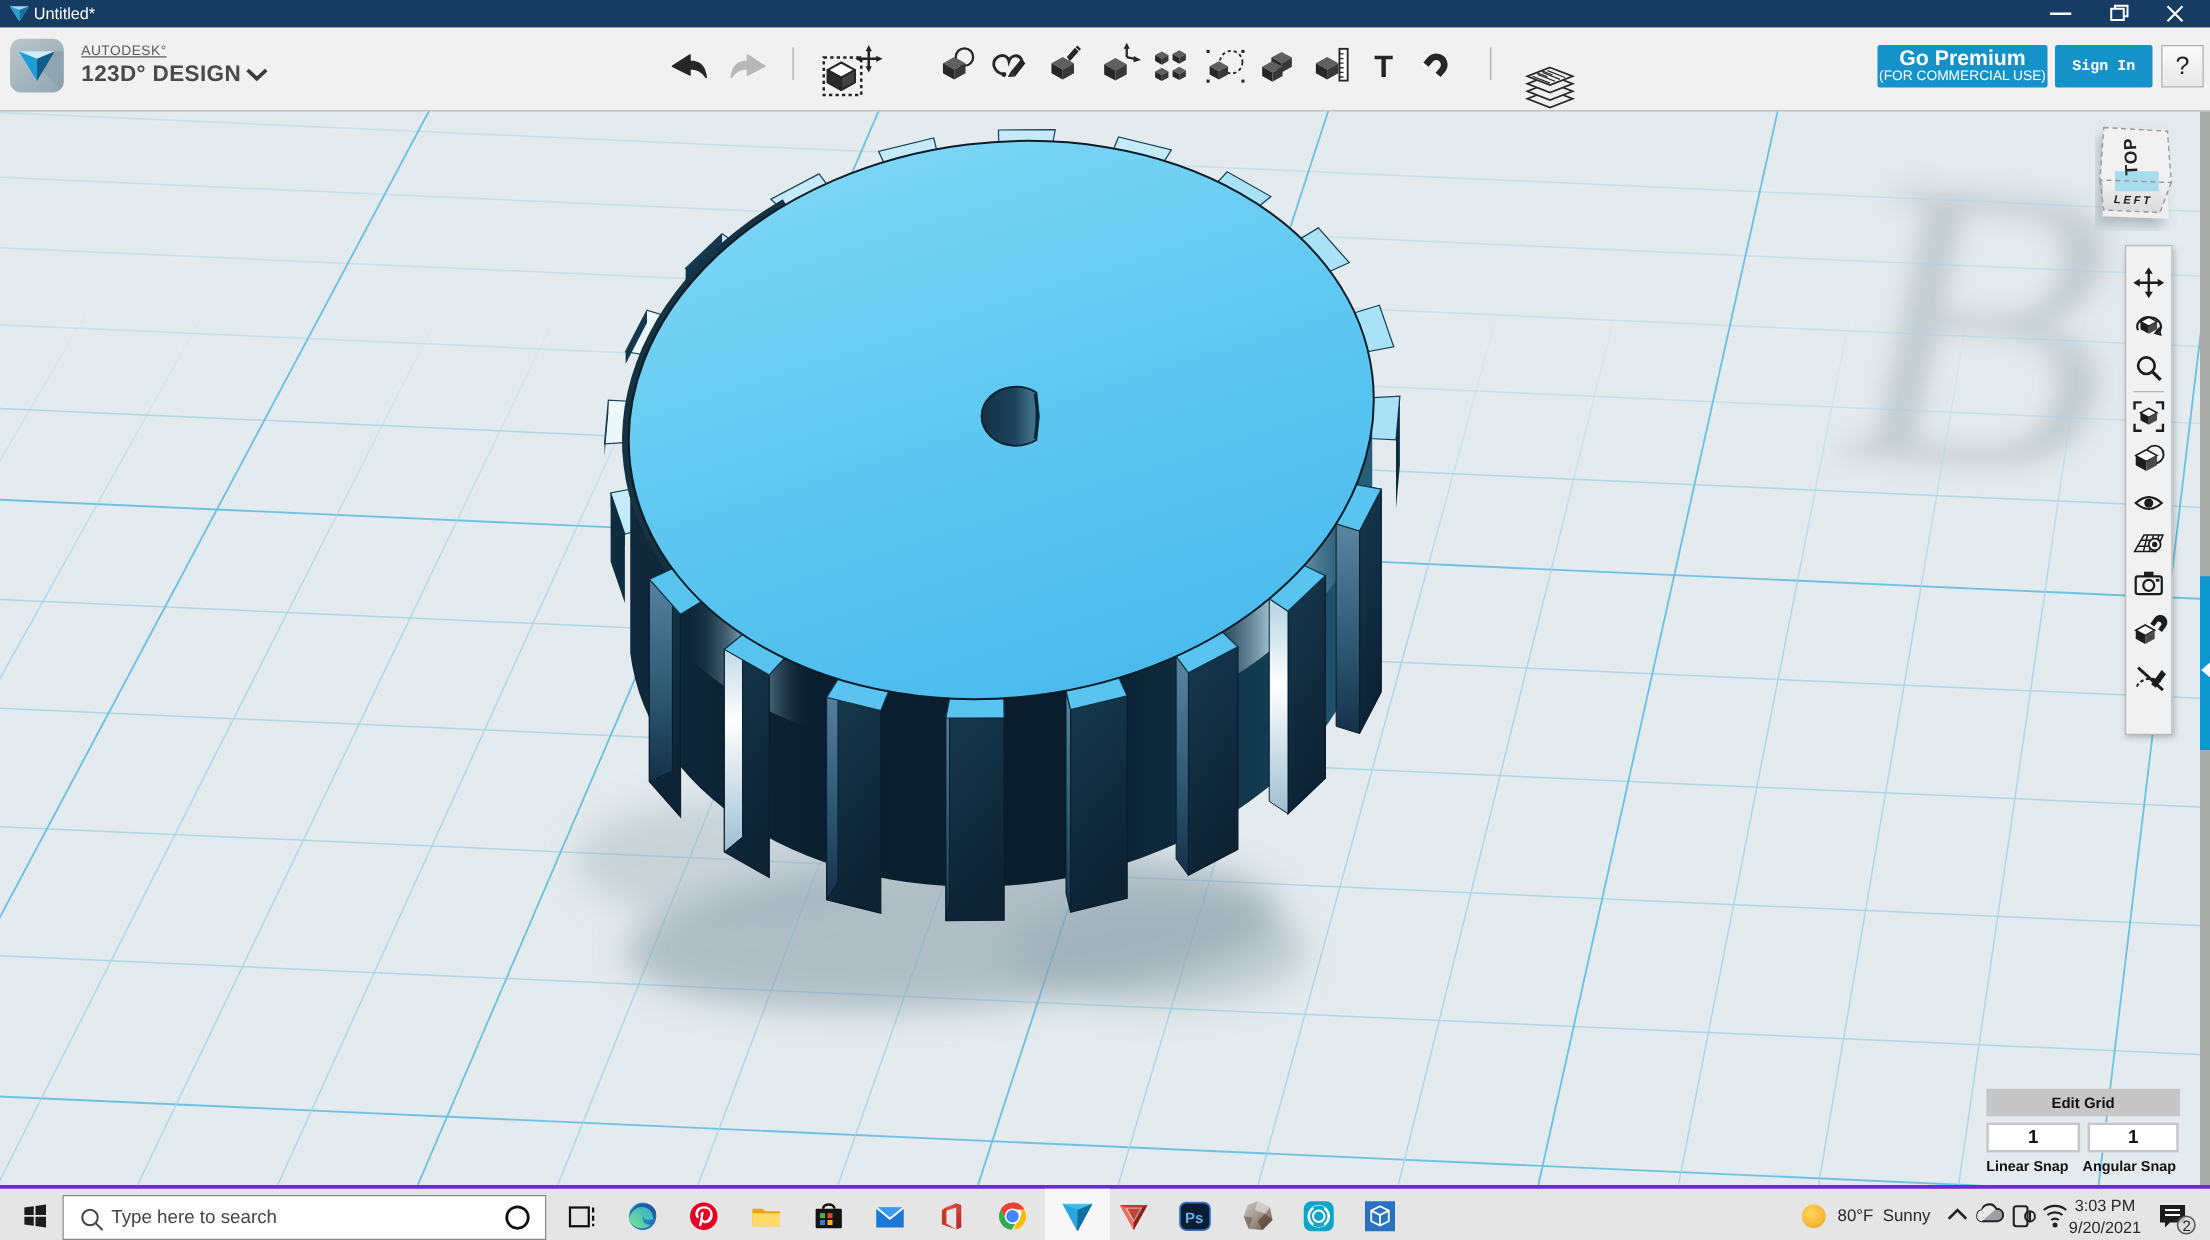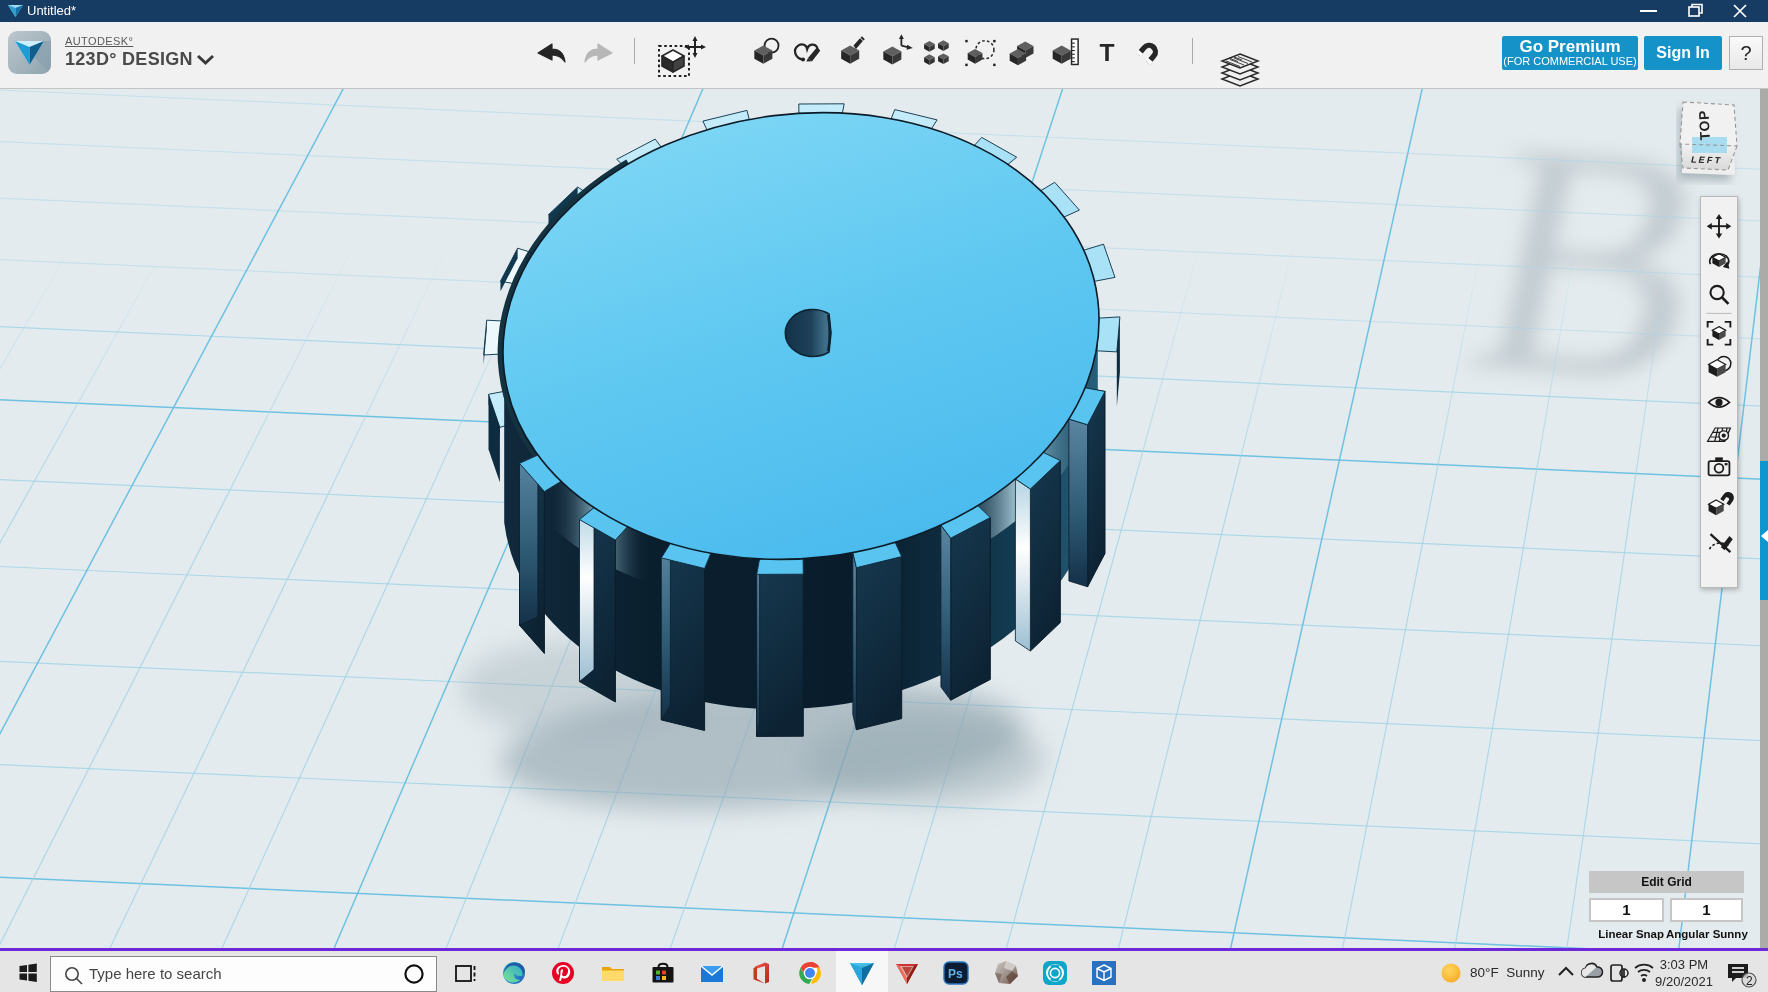--- a/index.html
+++ b/index.html
@@ -16,21 +16,21 @@
 #bwater { position:absolute; left:1474px; top:14px; width:400px; height:420px; color:#a4afb6; opacity:0.52;
   font-family:"Liberation Serif", serif; font-size:330px; line-height:1; filter:blur(10px);
   transform:rotate(4deg) skewX(-8deg); }
 #rscroll { position:absolute; left:1760px; top:0px; width:8px; height:859px; background:#a9aca9; }
 #rthumb { position:absolute; left:0px; top:372px; width:8px; height:139px; background:#0d97ce; }
 #egrid { position:absolute; left:1589px; top:782px; width:156px; height:70px; }
 #egridhead { position:absolute; left:0; top:0; width:155px; height:22px; background:#c6c6c6; text-align:center;
   font-size:12px; font-weight:bold; color:#111; line-height:22px; }
 .egin { position:absolute; top:27px; height:24px; background:#fff; border:2px solid #c6c6c6; text-align:center;
   font-size:15px; font-weight:bold; color:#111; line-height:20px; }
-.eglab { position:absolute; top:57px; font-size:11.5px; font-weight:bold; color:#111; text-align:right; white-space:nowrap; }
+.eglab { position:absolute; top:57px; font-size:11.5px; font-weight:bold; color:#111; text-align:left; white-space:nowrap; }
 #taskbar { position:absolute; left:0; top:948px; width:1768px; height:44px; background:#e5e5e5; border-top:3px solid #6d28d9;}
 #searchbox { position:absolute; left:50px; top:5px; width:387px; height:36px; background:#fdfdfd; border:1px solid #8a8a8a; }
 #searchbox span { position:absolute; left:38px; top:8px; font-size:15px; color:#454545; }
 .tbicon { position:absolute; top:3px; width:40px; height:38px; }
 .uline { position:absolute; top:41px; height:3px; background:#2272c8; }
 .trtext { position:absolute; font-size:13px; color:#2a2a2a; }
 </style></head>
 <body>
 <div id="app">
 
@@ -232,21 +232,21 @@
                             <line x1="16" y1="6" x2="30" y2="11.5"></line>
                             <line x1="20" y1="4.5" x2="34" y2="10"></line>
   <line x1="11" y1="6" x2="20" y2="9.5"></line>
                             <line x1="15" y1="4.5" x2="24" y2="8"></line>
  </g>
 </svg>
   <div class="gobtn" style="left:1502px;top:14px;width:136px;height:34px;">
     <div style="font-size:17px;font-weight:bold;margin-top:1px;">Go Premium</div>
     <div style="font-size:11px;margin-top:-2px;">(FOR COMMERCIAL USE)</div>
   </div>
-  <div class="gobtn" style="left:1644px;top:14px;width:78px;height:34px;font-size:16px;font-weight:bold;line-height:34px;">Sign In</div>
+  <div class="gobtn" style="left:1644px;top:14px;width:78px;height:34px;font-size:12px;font-weight:bold;line-height:34px;font-family:Liberation Mono, monospace;">Sign In</div>
   <div style="position:absolute;left:1729px;top:14px;width:34px;height:34px;background:linear-gradient(#fafafa,#e8e8e8);border:1px solid #b0b0b0;text-align:center;font-size:20px;color:#222;line-height:32px;">?</div>
 </polygon></polygon></polygon></polygon></polygon></polygon></polygon></polygon></polygon></div>
 
 <div id="canvas">
   <div id="bwater">B</div>
   <svg id="knob" style="position:absolute;left:0;top:-89px;" width="1768" height="992" viewBox="0 0 1768 992">
     <defs>
       <filter id="blurS" x="-40%" y="-40%" width="180%" height="180%">
             <feGaussianBlur stdDeviation="13"></feGaussianBlur>
           </filter>
@@ -520,21 +520,21 @@
     <svg style="position:absolute;left:-1px;top:440px" width="10" height="14">
           <polygon points="9,1 2,7 9,13" fill="#fff"></polygon>
         </svg>
   </div>
 
   <div id="egrid">
     <div id="egridhead">Edit Grid</div>
     <div class="egin" style="left:0;width:75px;">1</div>
     <div class="egin" style="left:81px;width:73px;">1</div>
     <div class="eglab" style="left:0;width:75px;">Linear Snap</div>
-    <div class="eglab" style="left:77px;width:79px;">Angular Sunny</div>
+    <div class="eglab" style="left:77px;width:79px;">Angular Snap</div>
   </div>
 </div>
 
 <div id="taskbar">
   <svg class="tbicon" style="left:8px" width="40" height="38" viewBox="0 0 40 38">
     <g fill="#1b1b1b">
           <polygon points="11.5,11.9 19,10.9 19,18 11.5,18"></polygon>
           <polygon points="20.4,10.7 28.8,9.5 28.8,18 20.4,18"></polygon>
           <polygon points="11.5,19.4 19,19.4 19,26.5 11.5,25.5"></polygon>
           <polygon points="20.4,19.4 28.8,19.4 28.8,27.9 20.4,26.7"></polygon>

